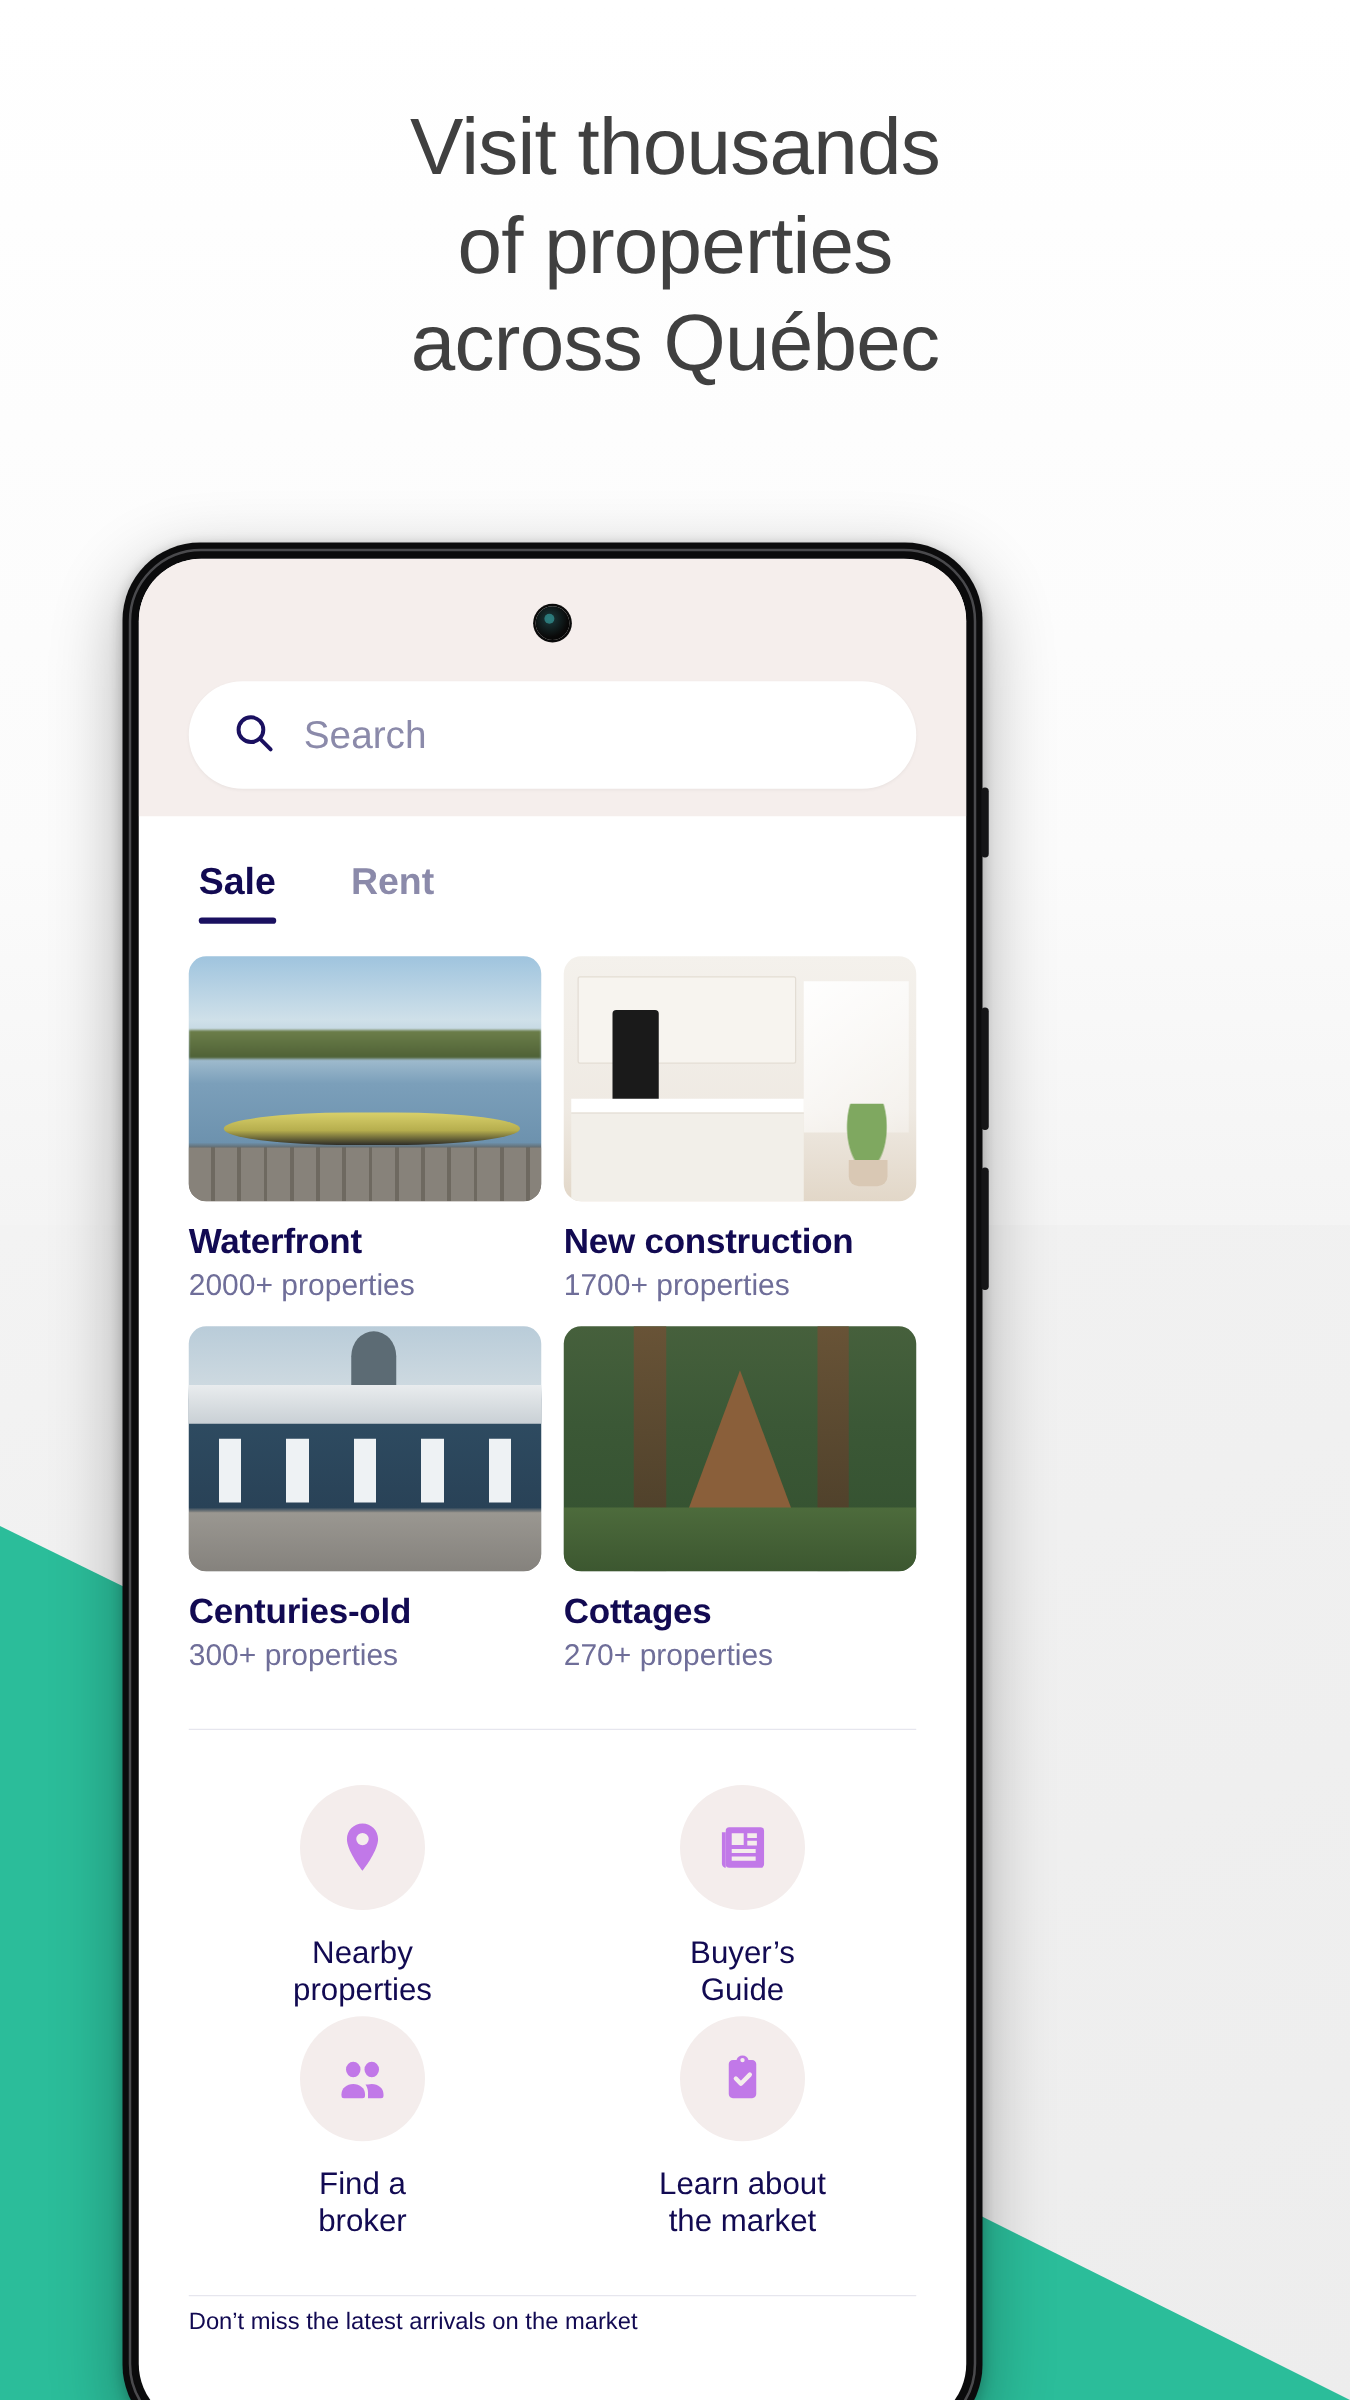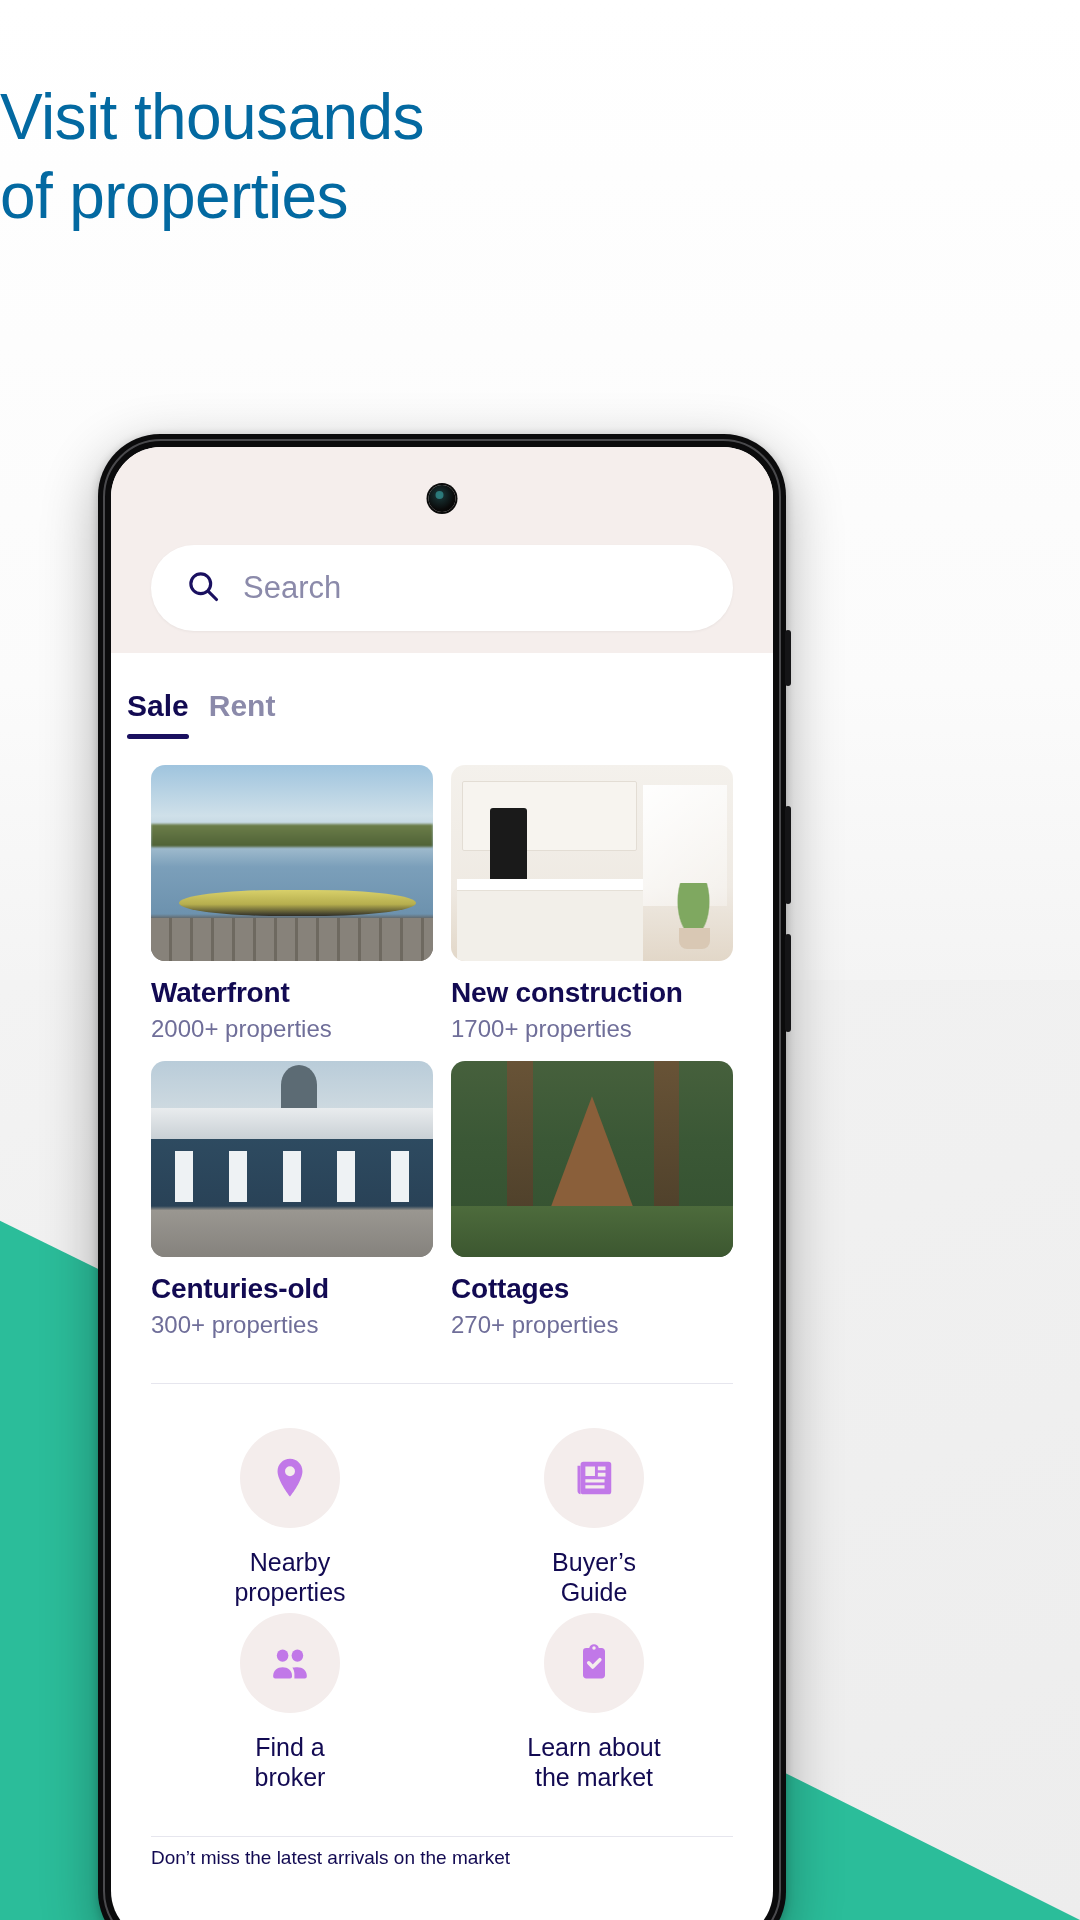--- a/index.html
+++ b/index.html
@@ -29,21 +29,22 @@
     clip-path:polygon(0 62%, 100% 100%, 0 100%);
   }
   .bg-white-top {
     position:absolute; left:0; top:0; right:0; height:980px;
     background:linear-gradient(180deg,#ffffff 0%,#fbfbfb 70%,#f4f4f4 100%);
   }
 
   
   .headline {
     position:absolute; top:78px; left:0; right:0;
-    color:#0369a1;
+    text-align:center;
+    color:#404040;
     font-size:64px;
     line-height:1.23;
     font-weight:400;
     letter-spacing:-0.6px;
     z-index:5;
   }
   .headline span { display:block; }
 
   
   .phone {
@@ -112,22 +113,22 @@
   }
   .search-bar svg { flex:0 0 auto; }
   .search-placeholder {
     margin-left:22px;
     font-size:31px;
     color:#8b8aaa;
   }
 
   
   .tabs {
-    display:flex; gap:20px;
-    padding:36px 40px 0 16px;
+    display:flex; gap:60px;
+    padding:36px 40px 0 48px;
   }
   .tab {
     font-size:30px;
     padding-bottom:16px;
     position:relative;
     color:#8b8aaa;
     font-weight:700;
   }
   .tab.active { color:#120a52; }
   .tab.active::after {
@@ -242,20 +243,21 @@
 
 <div class="bg">
   <div class="bg-white-top"></div>
   <div class="bg-green-left"></div>
   <div class="bg-green-right"></div>
 </div>
 
 <div class="headline">
   <span>Visit thousands</span>
   <span>of properties</span>
+  <span>across Québec</span>
 </div>
 
 <div class="phone">
   <div class="phone-inner-ring"></div>
   <div class="phone-btn btn-a"></div>
   <div class="phone-btn btn-b"></div>
   <div class="phone-btn btn-c"></div>
 
   <div class="screen">
 

